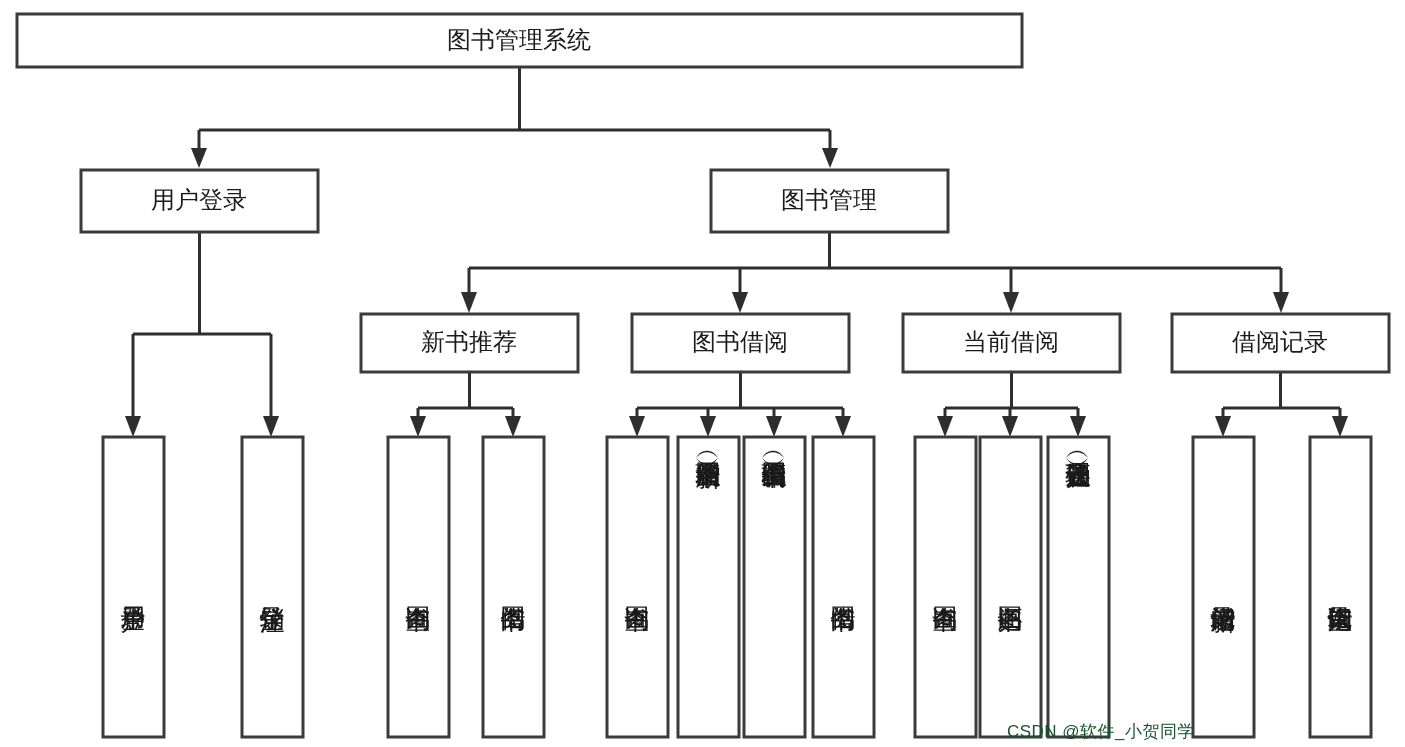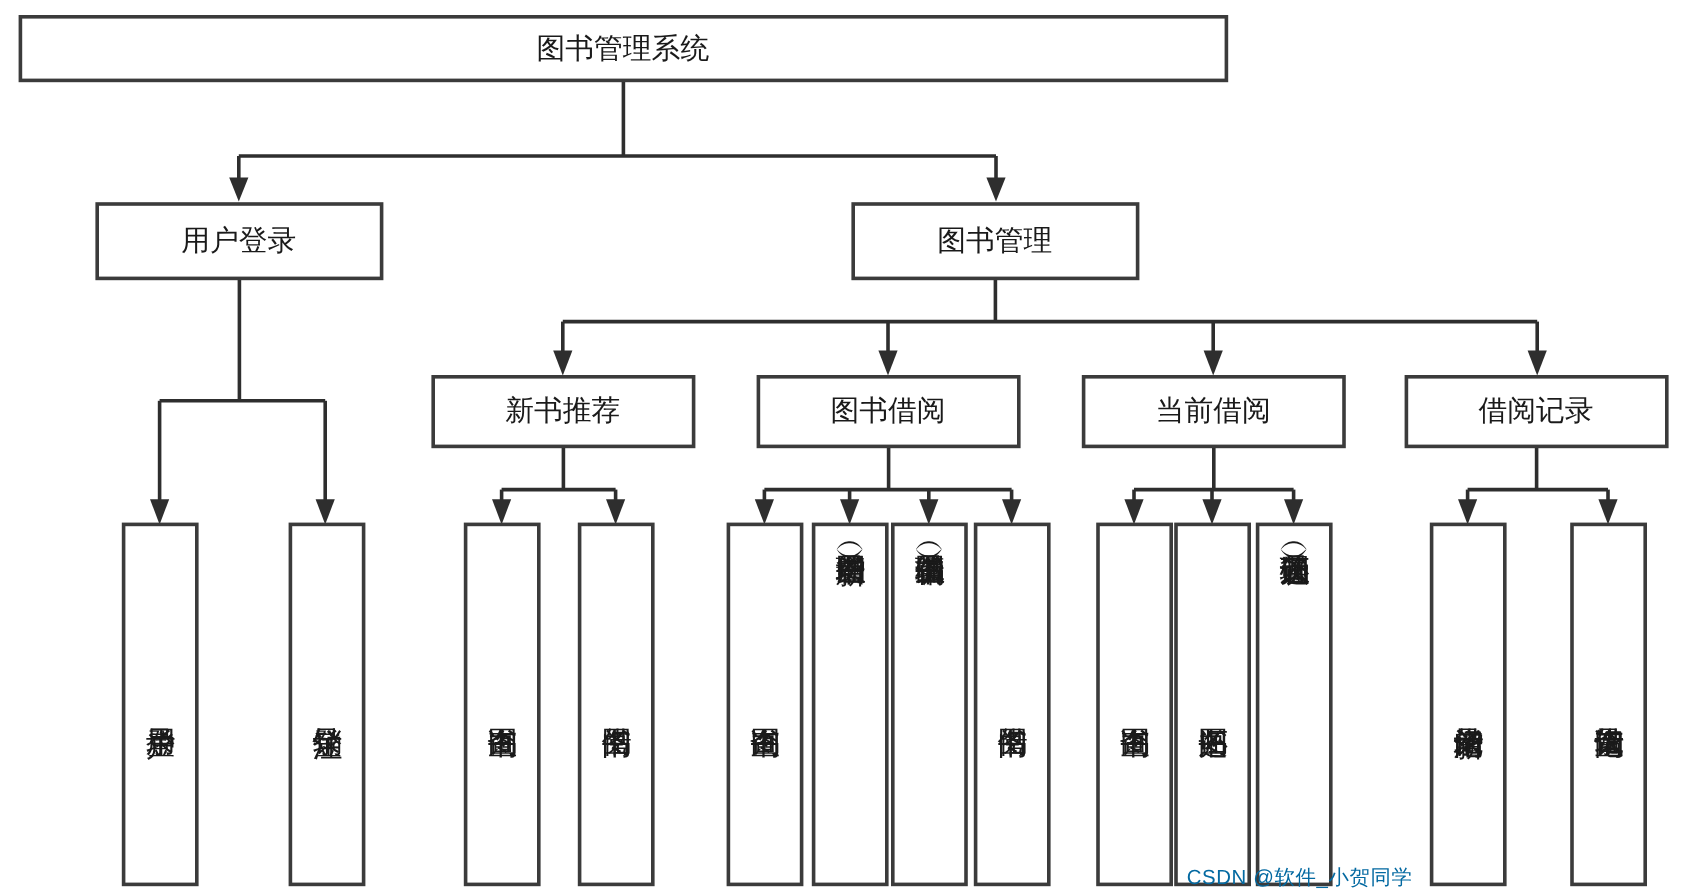--- a/index.html
+++ b/index.html
@@ -18,23 +18,23 @@
   .node-label{
     fill:#1a1a1a;
     font-family:"Liberation Sans","DejaVu Sans",sans-serif;
     text-anchor:middle;
     dominant-baseline:middle;
   }
   .label-h{font-size:24px;}
   .vcell{font-size:25px;}
   .watermark{
     position:absolute;
-    right:20px;bottom:4px;
+    right:2px;bottom:4px;
     font-size:17px;
-    color:#0369a1;
+    color:#14532d;
     letter-spacing:.5px;
     font-family:"Liberation Sans","DejaVu Sans",sans-serif;
     white-space:nowrap;
     user-select:none;
   }
 </style>
 </head>
 <body>
 
 <div id="diagram-root">

